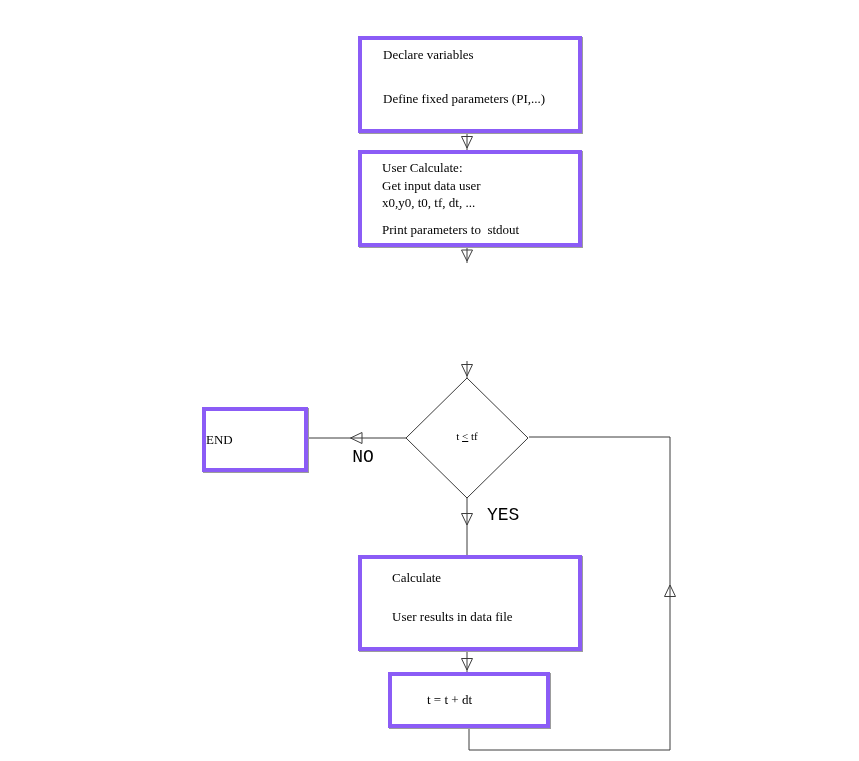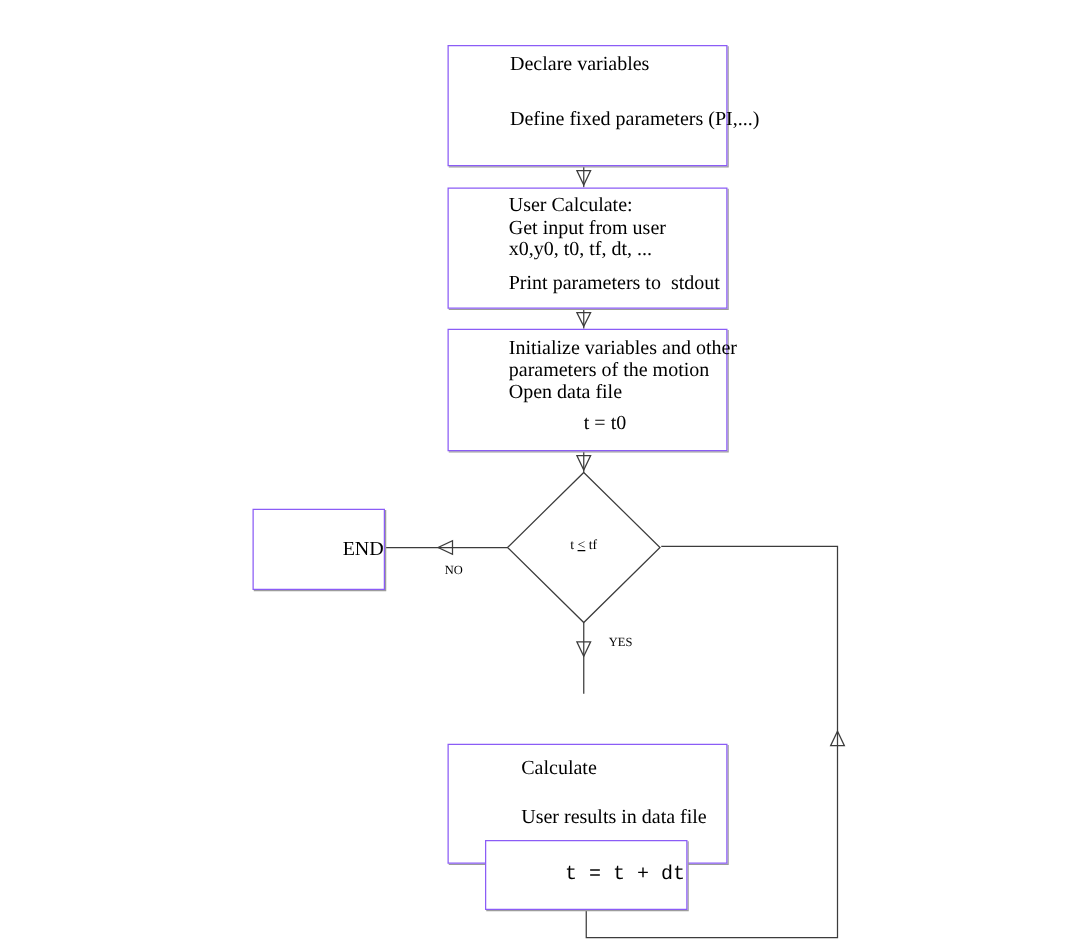--- a/index.html
+++ b/index.html
@@ -9,50 +9,50 @@
     height: 761px;
     background: #ffffff;
     font-family: "Liberation Serif", "DejaVu Serif", serif;
     color: #000000;
     overflow: hidden;
   }
   svg.wires { position: absolute; left: 0; top: 0; width: 859px; height: 761px; }
   .box {
     position: absolute;
     background: #ffffff;
-    border: 1px solid #8b5cf6;
+    border: 4px solid #8b5cf6;
     box-shadow: 1px 1px 0 #9c9c9c;
-    font-size: 16px;
+    font-size: 13px;
     line-height: 17.5px;
     box-sizing: border-box;
-    padding-left: 28px;
   }
   .line { white-space: pre; }
   .centered { text-align: center; }
   #box-declare { left: 358px; top: 36px;  width: 224px; height: 97px; }
   #box-ui      { left: 358px; top: 150px; width: 224px; height: 97px; }
   #box-init    { left: 358px; top: 263px; width: 224px; height: 98px; }
   #box-end     { left: 202px; top: 407px; width: 106px; height: 65px;
-                 display: flex; align-items: center; justify-content: flex-end; }
-  #box-calc    { left: 358px; top: 555px; width: 224px; height: 96px; margin-top: 40px; }
+                 display: flex; align-items: center; justify-content: flex-start; }
+  #box-calc    { left: 358px; top: 555px; width: 224px; height: 96px; }
   #box-t       { left: 388px; top: 672px; width: 162px; height: 56px;
                  display: flex; align-items: center; }
-  #box-t .line { padding-left: 35px; font-family: Liberation Mono, monospace; }
+  #box-t .line { padding-left: 35px; }
   .diamond-label {
     position: absolute;
     left: 417px; top: 428px; width: 100px;
     text-align: center;
     font-size: 11px; line-height: 17.5px;
     white-space: pre;
   }
   .diamond-label .op { text-decoration: underline; }
   .edge-label {
     position: absolute;
-    font-size: 10px; line-height: 16px;
+    font-size: 18px; line-height: 16px;
     white-space: pre;
+    font-family: Liberation Mono, monospace;
   }
   #label-no  { left: 343px; top: 449px; width: 40px; text-align: center; }
   #label-yes { left: 487px; top: 507px; }
 </style>
 </head>
 <body>
 
 <div class="canvas">
 
   <svg class="wires" viewBox="0 0 859 761">
@@ -76,31 +76,25 @@
     <polygon points="664.5,596.5 675.5,596.5 670,585" fill="none" stroke="#3c3c3c" stroke-width="1"></polygon>
   </svg>
 
   <div class="box" id="box-declare">
     <div class="line" style="margin:6px 0 0 21px">Declare variables</div>
     <div class="line" style="margin:26px 0 0 21px">Define fixed parameters (PI,...)</div>
   </div>
 
   <div class="box" id="box-ui">
     <div class="line" style="margin:5px 0 0 20px">User Calculate:</div>
-    <div class="line" style="margin:0 0 0 20px">Get input from user</div>
+    <div class="line" style="margin:0 0 0 20px">Get input data user</div>
     <div class="line" style="margin:0 0 0 20px">x0,y0, t0, tf, dt, ...</div>
     <div class="line" style="margin:9px 12px 0 20px">Print parameters to  stdout</div>
   </div>
 
-  <div class="box" id="box-init">
-    <div class="line" style="margin:6px 0 0 20px">Initialize variables and other</div>
-    <div class="line" style="margin:0 0 0 20px">parameters of the motion</div>
-    <div class="line" style="margin:0 0 0 20px">Open data file</div>
-    <div class="line centered" style="margin:7px 0 0 0">t = t0</div>
-  </div>
 
   <div class="diamond-label"><span>t </span><span class="op">&lt;</span><span> tf</span></div>
 
   <div class="box" id="box-end">
     <div class="line">END</div>
   </div>
 
   <div class="edge-label" id="label-no">NO</div>
   <div class="edge-label" id="label-yes">YES</div>
 

